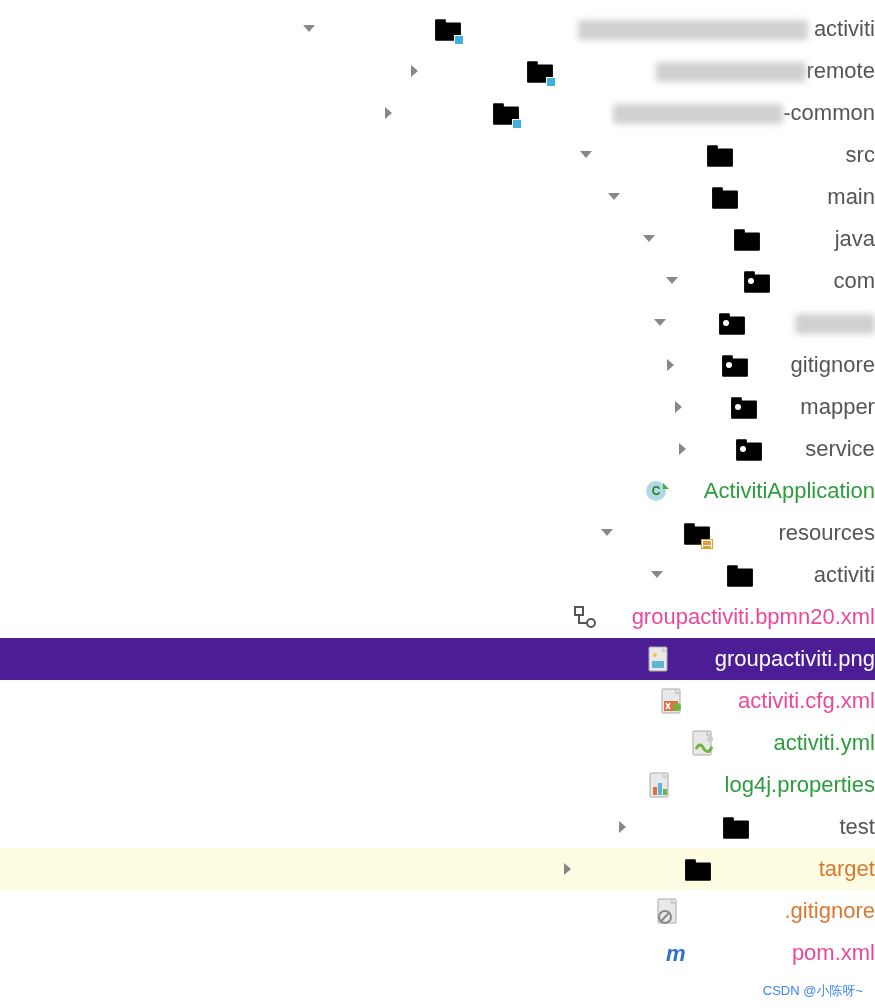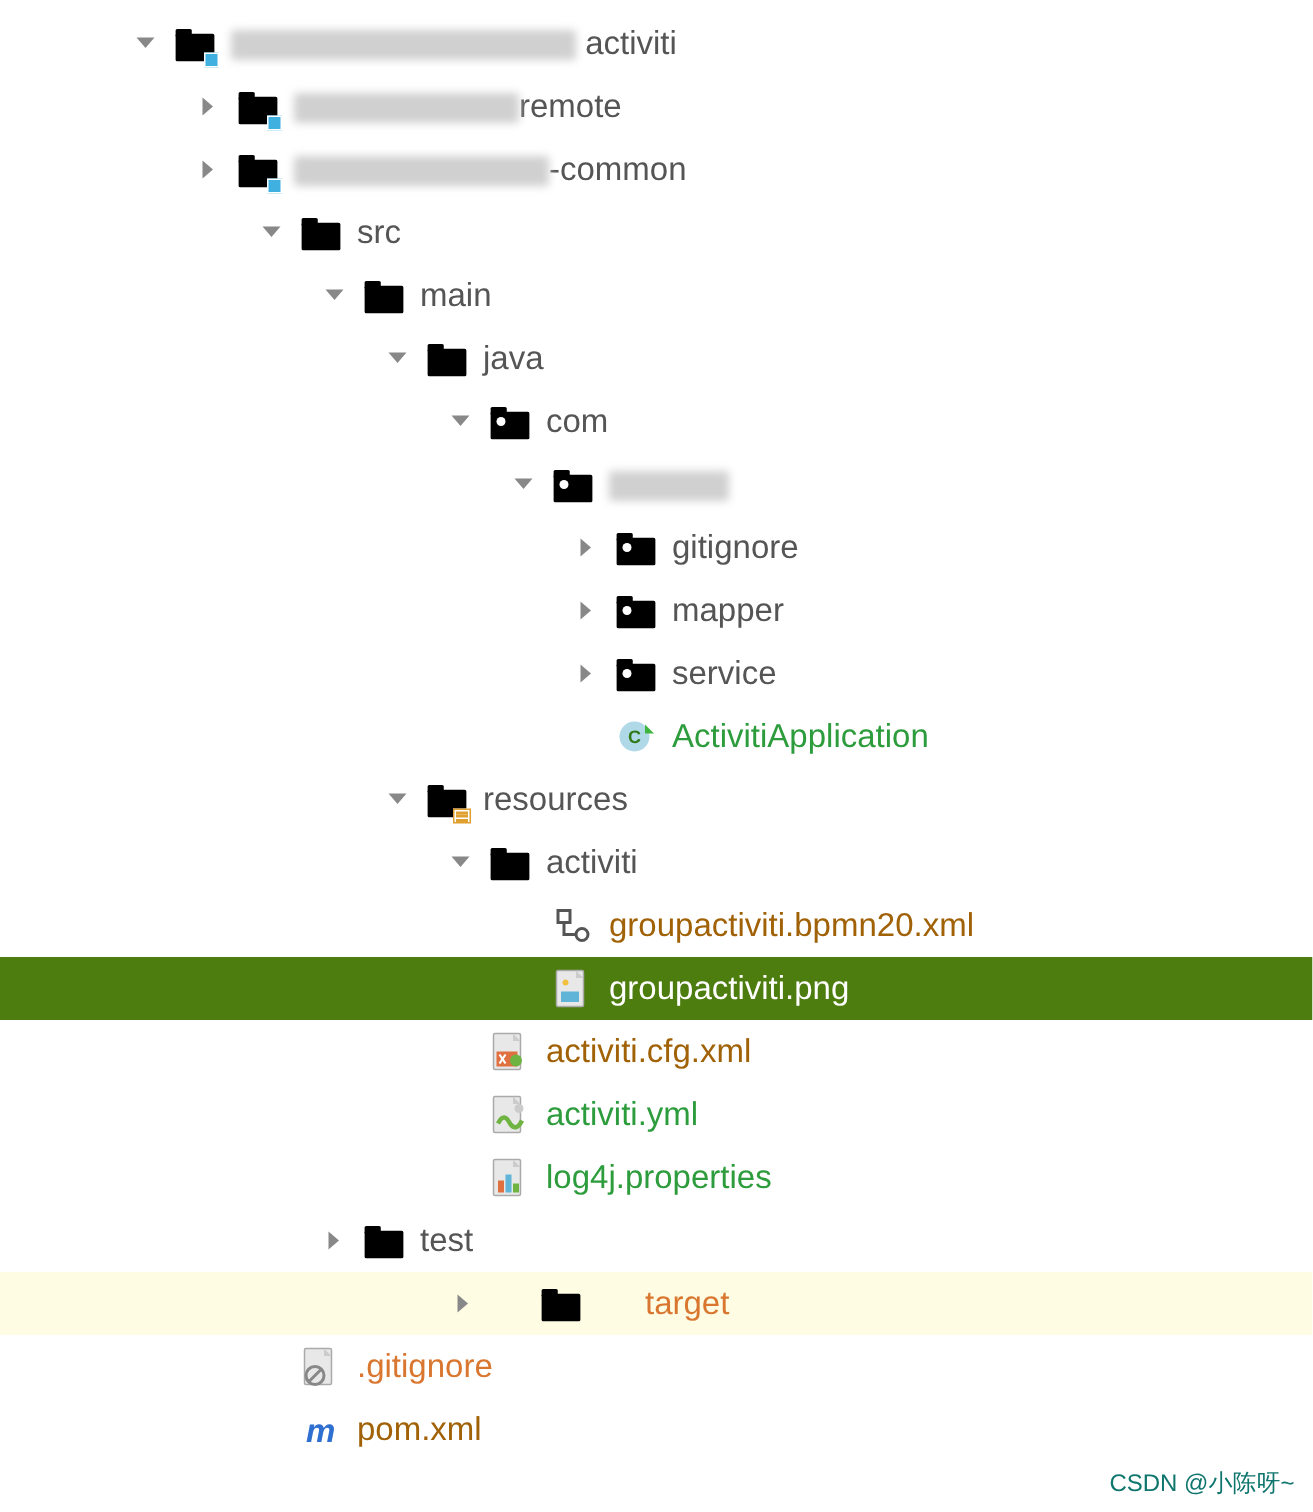--- a/index.html
+++ b/index.html
@@ -12,22 +12,23 @@
       height: 1008px;
       overflow: hidden;
       position: relative;
     }
     .tree { padding-top: 8px; }
     .row {
       display: flex;
       align-items: center;
       height: 42px;
       white-space: nowrap;
-    }
-    .row.selected { background: #4d7c0f; color: #fff; }
+      justify-content: space-between;
+    }
+    .row.selected { background: #4c1d95; color: #fff; }
     .row.target-bg { background: #fefde3; gap: 32px; }
     .indent { display: inline-block; width: 42px; flex-shrink: 0; }
     .arrow {
       width: 26px;
       height: 26px;
       display: inline-flex;
       align-items: center;
       justify-content: center;
       flex-shrink: 0;
       margin-right: 6px;
@@ -38,38 +39,38 @@
       height: 28px;
       display: inline-flex;
       align-items: center;
       justify-content: center;
       flex-shrink: 0;
       margin-right: 10px;
       position: relative;
     }
     .label { font-size: 22px; }
     .green { color: #2d9c3c; }
-    .blue { color: #a16207; }
+    .blue { color: #ec4899; }
     .orange-text { color: #d97730; }
     .gray-text { color: #555; }
     .blurred-prefix {
       display: inline-block;
       background: #d0d0d0;
       color: transparent;
       filter: blur(3px);
       border-radius: 2px;
       height: 20px;
       vertical-align: middle;
     }
     .watermark {
       position: absolute;
       bottom: 8px;
       right: 12px;
-      font-size: 16px;
-      color: #0f766e;
+      font-size: 13px;
+      color: #3b82f6;
       margin-left: 43px;
     }
     .badge-dot {
       position: absolute;
       right: -2px;
       bottom: -2px;
       width: 10px;
       height: 10px;
       background: #3fb0e0;
       border: 1px solid #fff;

